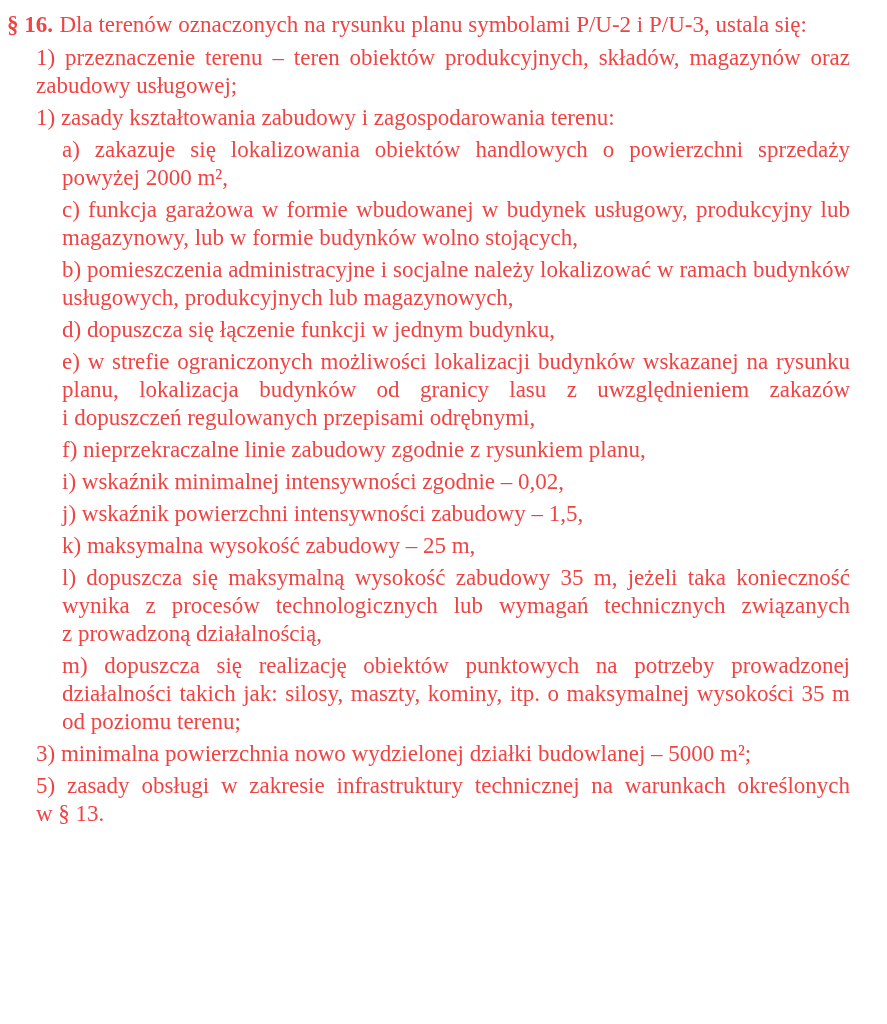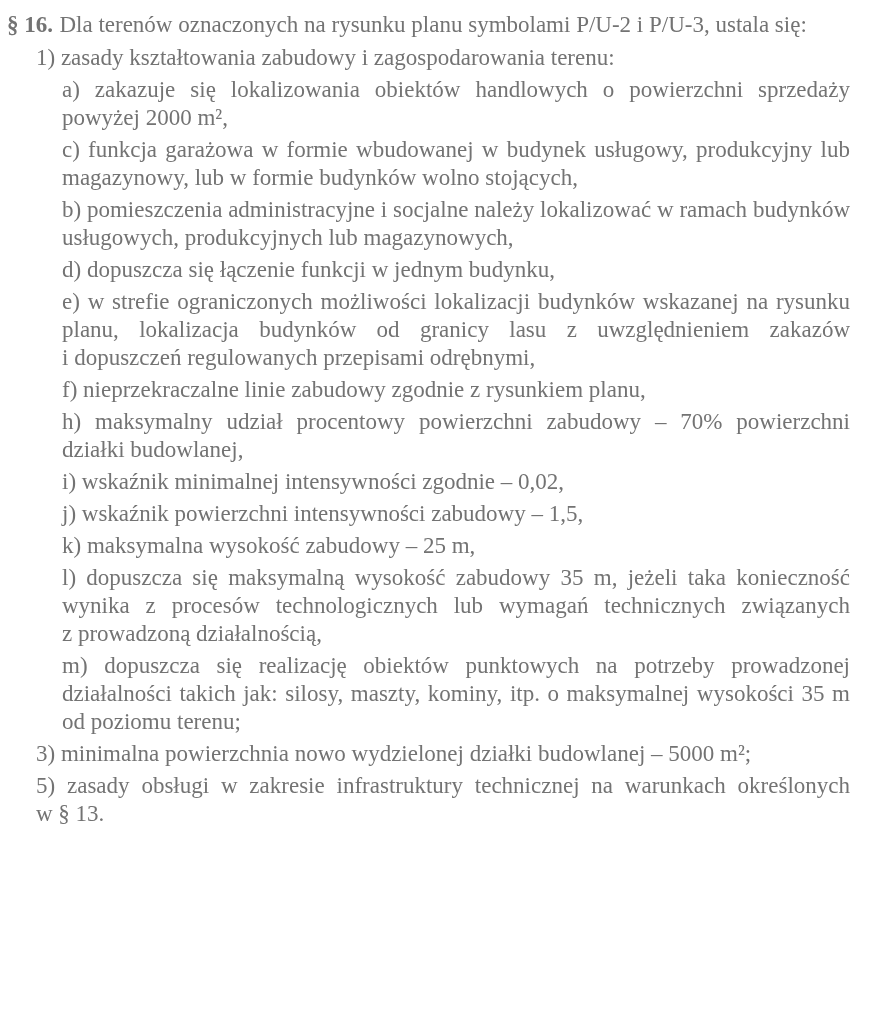--- a/index.html
+++ b/index.html
@@ -6,21 +6,21 @@
     margin: 0;
     padding: 0;
     background: #ffffff;
   }
   .page {
     position: relative;
     width: 887px;
     height: 1024px;
     box-sizing: border-box;
     background: #ffffff;
-    color: #737373;
+    color: #ef4444;
     font-family: "Liberation Serif", "DejaVu Serif", serif;
     font-size: 23px;
     line-height: 28px;
     padding: 11px 37px 0 7px;
     overflow: hidden;
   }
   .page p {
     margin: 0;
     text-align: justify;
     text-justify: inter-word;
@@ -43,28 +43,28 @@
   }
 </style>
 </head>
 <body>
 
 <div class="page">
   <p class="heading">
     <span class="marker">§ 16.</span><span>Dla terenów oznaczonych na rysunku planu symbolami P/U-2 i P/U-3, ustala się:</span>
   </p>
   <div id="doc-body">
+      <p class="item level-1">1) przeznaczenie terenu – teren obiektów produkcyjnych, składów, magazynów oraz zabudowy usługowej;</p>
       <p class="item level-1">1) zasady kształtowania zabudowy i zagospodarowania terenu:</p>
       <p class="item level-2">a) zakazuje się lokalizowania obiektów handlowych o powierzchni sprzedaży powyżej 2000&nbsp;m²,</p>
       <p class="item level-2">c) funkcja garażowa w formie wbudowanej w budynek usługowy, produkcyjny lub magazynowy, lub w formie budynków wolno stojących,</p>
       <p class="item level-2">b) pomieszczenia administracyjne i socjalne należy lokalizować w&nbsp;ramach budynków usługowych, produkcyjnych lub magazynowych,</p>
       <p class="item level-2">d) dopuszcza się łączenie funkcji w jednym budynku,</p>
       <p class="item level-2">e) w strefie ograniczonych możliwości lokalizacji budynków wskazanej na rysunku planu, lokalizacja budynków od granicy lasu z uwzględnieniem zakazów i&nbsp;dopuszczeń regulowanych przepisami odrębnymi,</p>
       <p class="item level-2">f) nieprzekraczalne linie zabudowy zgodnie z rysunkiem planu,</p>
-      <p class="item level-2">h) maksymalny udział procentowy powierzchni zabudowy – 70% powierzchni działki budowlanej,</p>
       <p class="item level-2">i) wskaźnik minimalnej intensywności zgodnie – 0,02,</p>
       <p class="item level-2">j) wskaźnik powierzchni intensywności zabudowy – 1,5,</p>
       <p class="item level-2">k) maksymalna wysokość zabudowy – 25&nbsp;m,</p>
       <p class="item level-2">l) dopuszcza się maksymalną wysokość zabudowy 35&nbsp;m, jeżeli taka konieczność wynika z procesów technologicznych lub wymagań technicznych związanych z&nbsp;prowadzoną działalnością,</p>
       <p class="item level-2">m) dopuszcza się realizację obiektów punktowych na potrzeby prowadzonej działalności takich jak: silosy, maszty, kominy, itp. o maksymalnej wysokości 35&nbsp;m od poziomu terenu;</p>
       <p class="item level-1">3) minimalna powierzchnia nowo wydzielonej działki budowlanej – 5000&nbsp;m²;</p>
       <p class="item level-1">5) zasady obsługi w zakresie infrastruktury technicznej na warunkach określonych w&nbsp;§&nbsp;13.</p>
     </div>
 </div>
 

